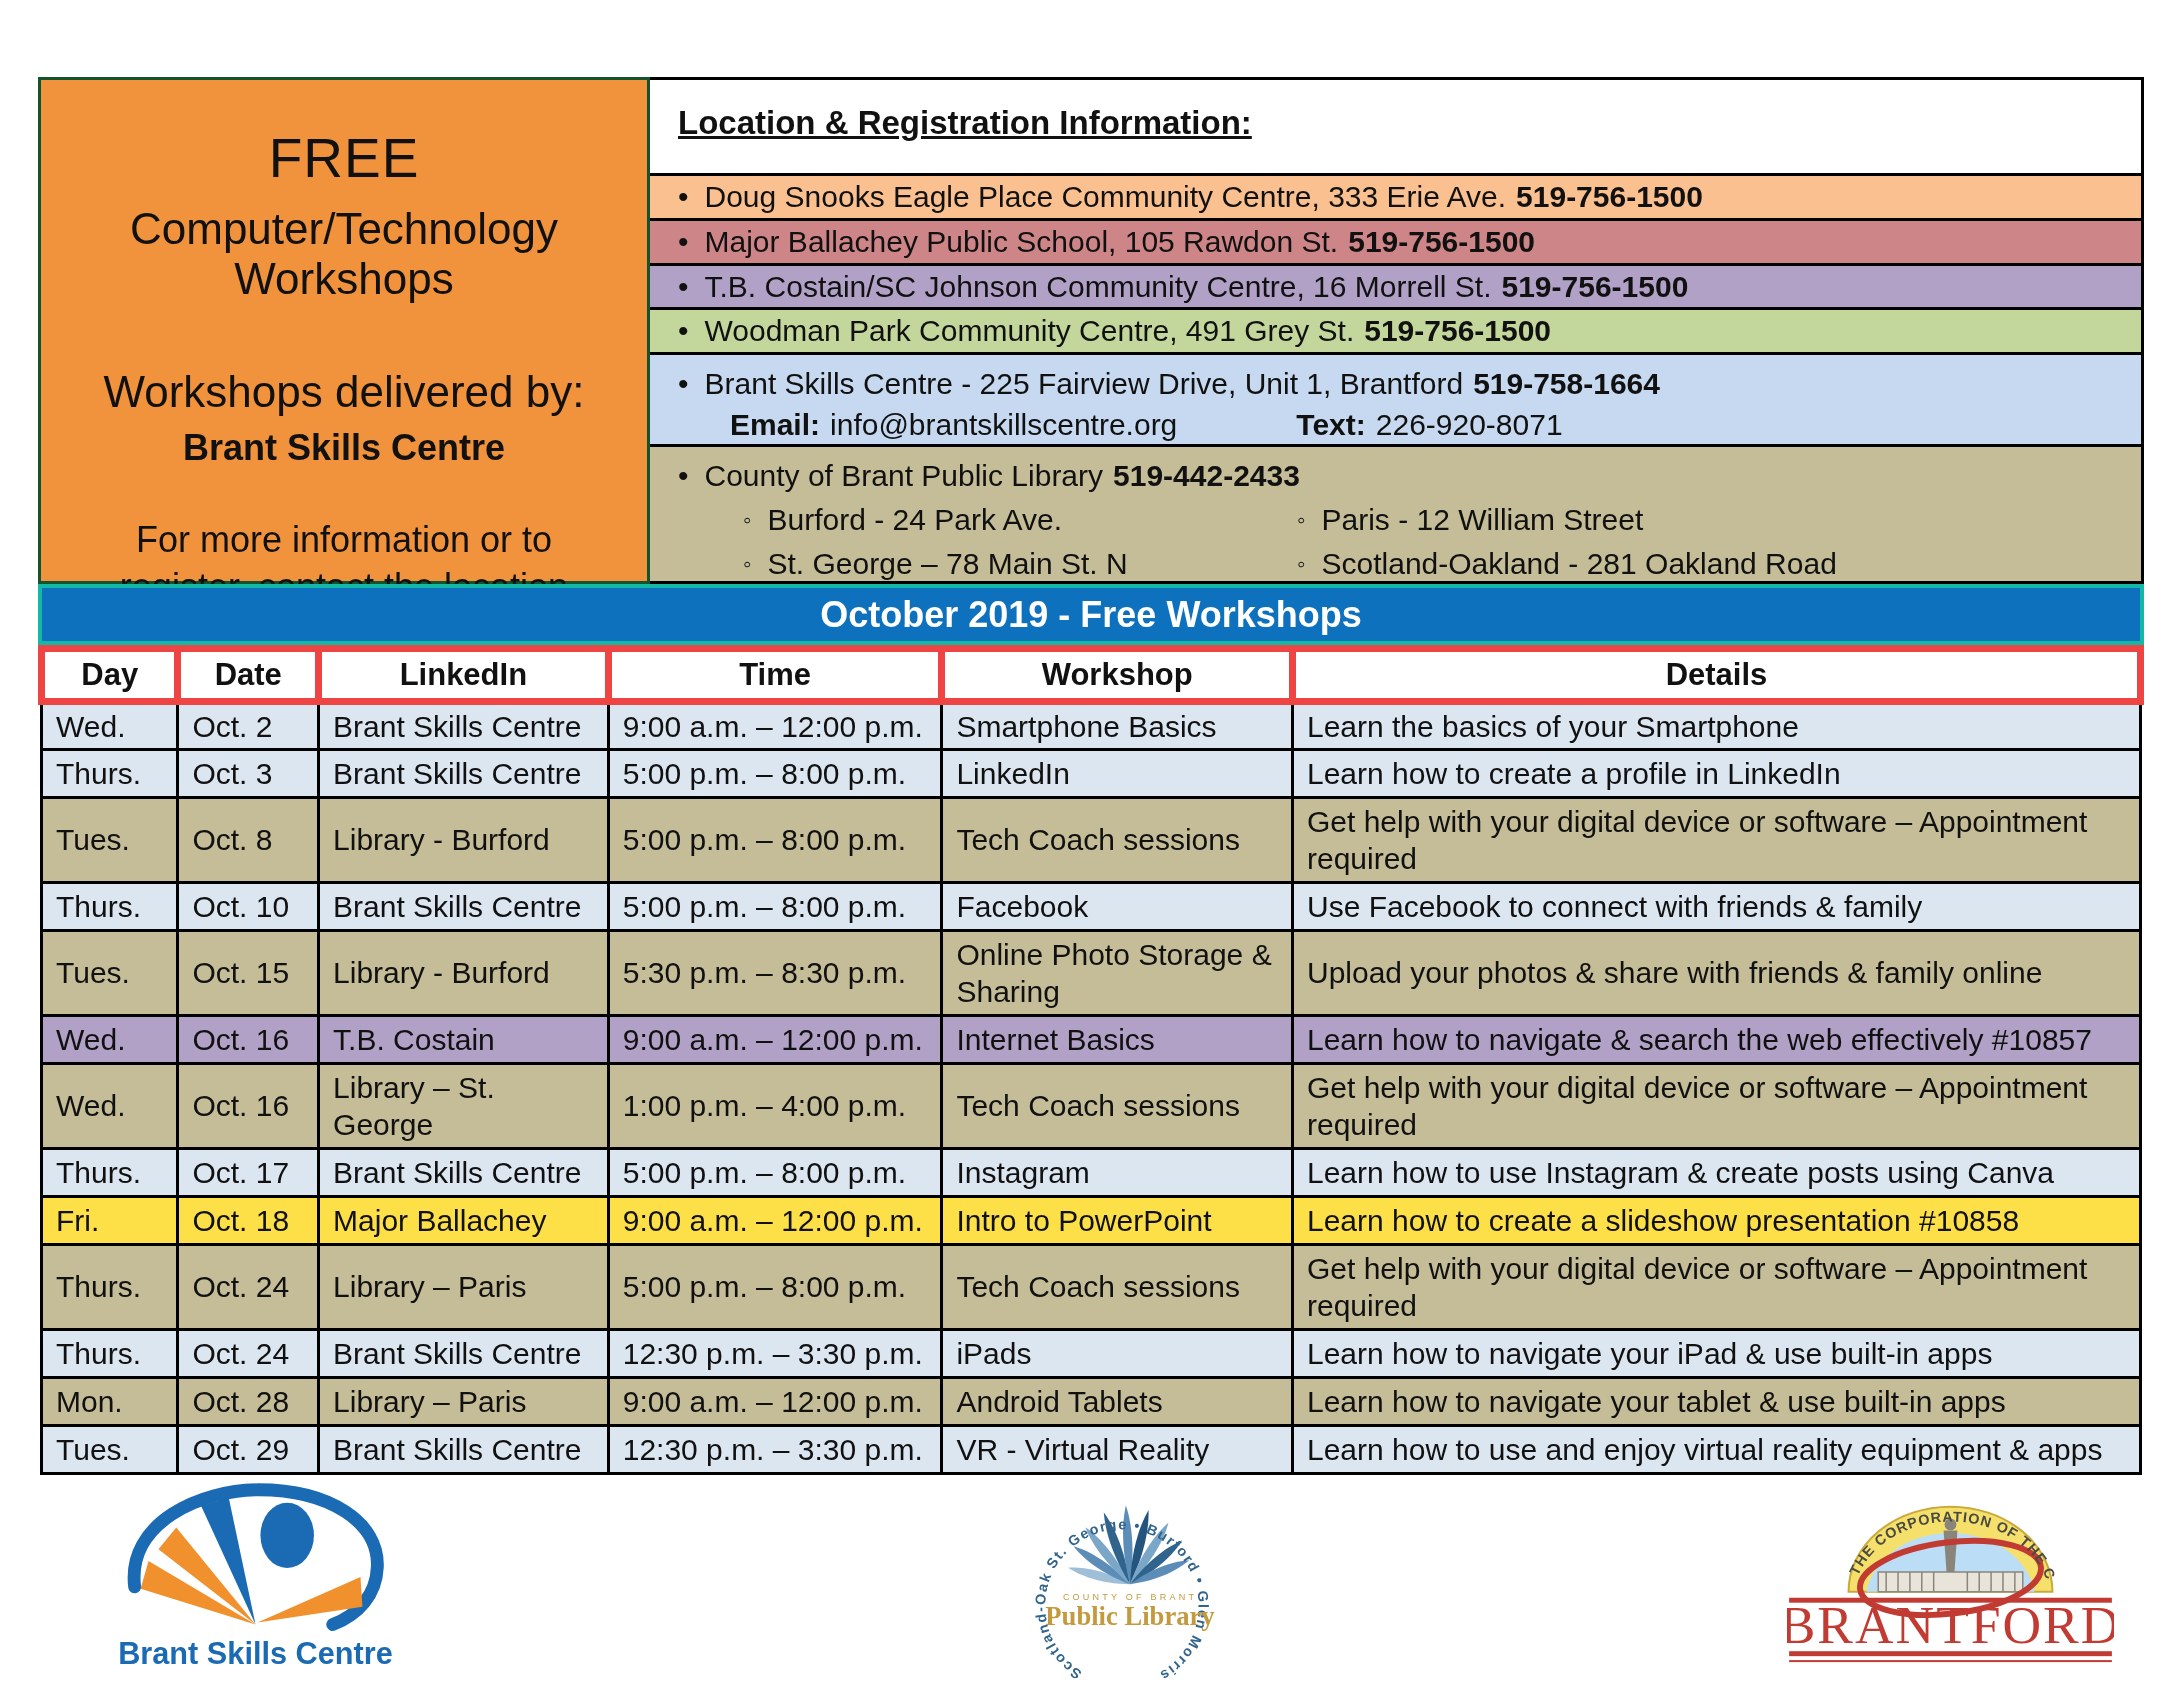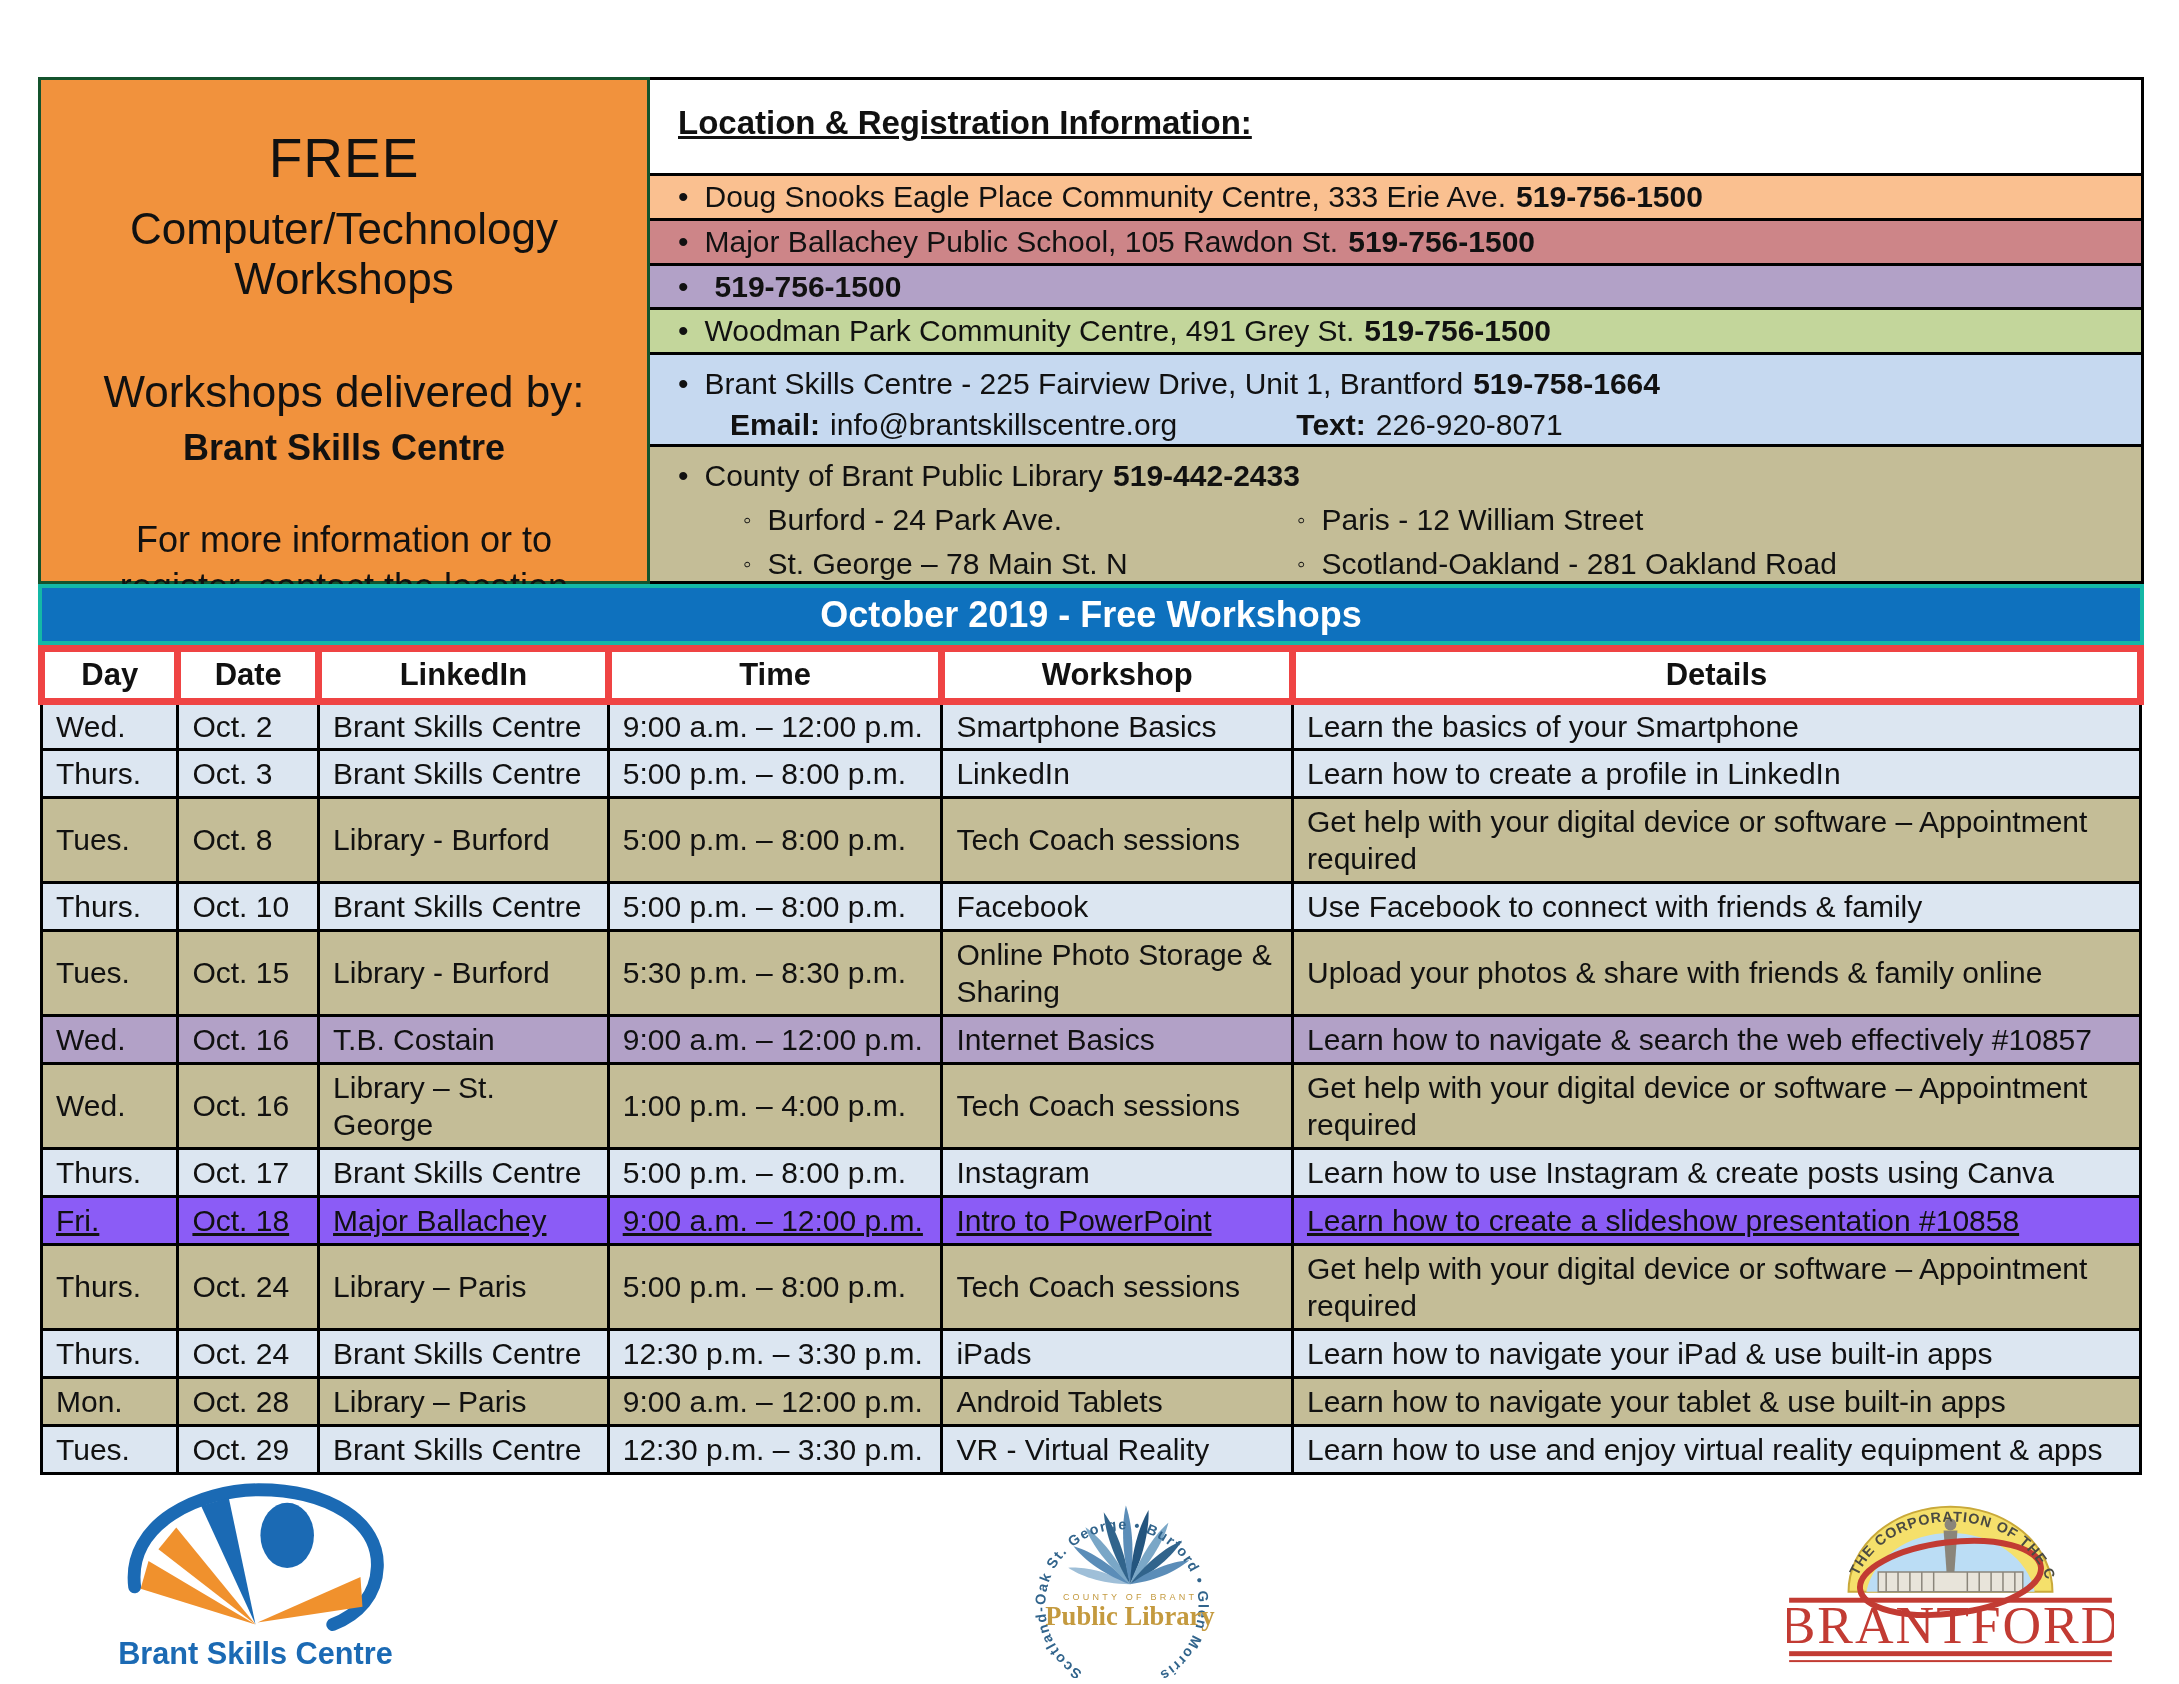--- a/index.html
+++ b/index.html
@@ -45,21 +45,21 @@
 
   .sched{position:absolute;left:38px;top:645px;width:2106px;}
   table{width:100%;border-collapse:collapse;table-layout:fixed;}
   th{border:7px solid #ef4444;background:#fff;font-size:31px;font-weight:bold;text-align:center;height:46px;padding:0;}
   td{border:3px solid #000;font-size:30px;padding:2px 10px 2px 13px;vertical-align:middle;line-height:1.25;}
   tr.single{height:48px;}
   tr.tall{height:85px;}
   tr.row-bsc td{background:#DCE6F1;}
   tr.row-lib td{background:#C4BD97;}
   tr.row-tbc td{background:#B2A1C7;}
-  tr.row-mb td{background:#8b5cf6;text-decoration:underline;}
+  tr.row-mb td{background:#fde047;}
 
   
   .footer{position:absolute;left:38px;top:1467px;width:2106px;height:213px;display:flex;align-items:center;justify-content:space-between;}
   .logo-bsc{margin-left:59px;width:317px;text-align:center;}
   .logo-lib{width:238px;margin-left:59px;}
   .logo-brantford{margin-right:30px;width:327px;}
 </style>
 </head>
 <body>
 
@@ -85,20 +85,21 @@
       </div>
 
       <div class="loc-row h48 bg-rose">
         <span class="bullet">•</span>
         <span>Major Ballachey Public School, 105 Rawdon St.</span>
         <span class="phone">519-756-1500</span>
       </div>
 
       <div class="loc-row h48 bg-purple">
         <span class="bullet">•</span>
+        <span>T.B. Costain/SC Johnson Community Centre, 16 Morrell St.</span>
         <span class="phone">519-756-1500</span>
       </div>
 
       <div class="loc-row h48 bg-green">
         <span class="bullet">•</span>
         <span>Woodman Park Community Centre, 491 Grey St.</span>
         <span class="phone">519-756-1500</span>
       </div>
 
       <div class="loc-row multiline bg-blue" style="height:92px;">

